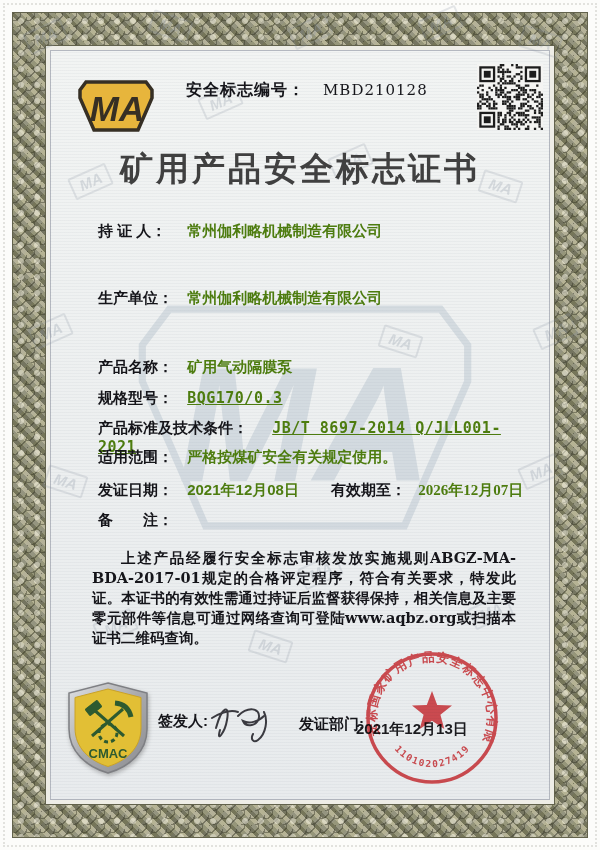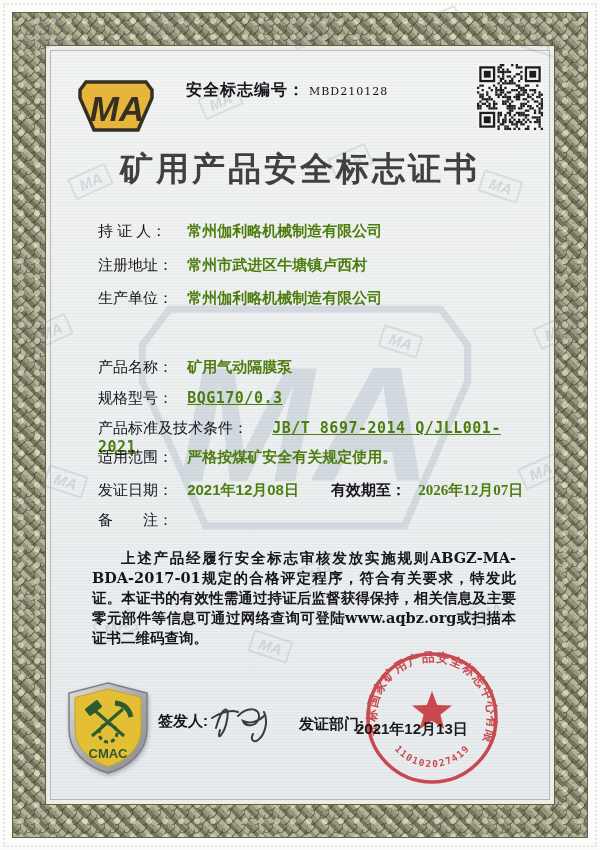--- a/index.html
+++ b/index.html
@@ -19,25 +19,25 @@
     border:4px solid #eeede6;box-shadow:inset 0 0 0 1px #b4b8c0, 0 0 0 1px #62624c;}
   .inner::after{content:"";position:absolute;inset:0;
     background:repeating-linear-gradient(0deg, rgba(110,120,135,.06) 0 1px, rgba(0,0,0,0) 1px 3px);pointer-events:none;}
   .wm{position:absolute;z-index:1;font-weight:bold;font-style:italic;font-size:15px;
     color:rgba(140,150,165,.28);border:2px solid rgba(140,150,165,.22);
     padding:1px 7px;border-radius:2px;transform:rotate(-24deg);pointer-events:none;}
   .bigwm{position:absolute;left:105px;top:300px;z-index:1;opacity:.32;pointer-events:none;}
   .content{position:absolute;z-index:3;}
   .cert-no{left:186px;top:80px;font-size:16px;color:#15151a;}
   .cert-no .lbl{font-weight:700;letter-spacing:1px;}
-  .cert-no .val{font-family:"DejaVu Serif",serif;font-size:11px;letter-spacing:1px;margin-left:4px;}
+  .cert-no .val{font-family:"DejaVu Serif",serif;font-size:15px;letter-spacing:1px;margin-left:18px;}
   .title{left:46px;right:46px;top:147px;text-align:center;font-size:33px;font-weight:800;
     color:#404040;letter-spacing:3px;}
   .row{left:98px;right:62px;font-size:15px;color:#15151a;}
-  .row .lbl{display:inline-block;min-width:85px;font-weight:400;vertical-align:top;}
+  .row .lbl{display:inline-block;min-width:85px;font-weight:700;vertical-align:top;}
   .row .val{font-family:"DejaVu Serif",serif;font-weight:600;color:#4d7c0f;}
   .row .val.wrap{display:inline-block;width:340px;line-height:1.35;}
   .row .val.print{font-family:"DejaVu Sans Mono",monospace;font-weight:700;letter-spacing:.5px;text-decoration:underline;}
   .row7 .lbl{min-width:0;margin-right:20px;}
   .daterow .val{font-family:"Liberation Sans",sans-serif;font-weight:700;}
   .daterow .lbl2{font-weight:700;margin-left:28px;}
   .statement{left:92px;right:84px;top:548px;font-size:14.5px;line-height:1.38;
     font-family:"DejaVu Serif",serif;font-weight:600;color:#15151a;text-indent:2em;text-align:justify;}
   .signer{left:158px;top:712px;font-size:15px;font-weight:700;color:#15151a;}
   .dept{left:299px;top:715px;font-size:15px;font-weight:700;color:#15151a;}
@@ -373,24 +373,20 @@
       <rect x="2" y="22" width="5" height="5" fill="#f4f4f2"></rect>
       <rect x="3" y="23" width="3" height="3" fill="#1c1c1c"></rect>
     </svg>
 
   <div class="content title" style="position:absolute;">矿用产品安全标志证书</div>
 
   <div class="content row" style="position:absolute;top:222px;">
     <span class="lbl">持 证 人：</span>
     <span class="val">常州伽利略机械制造有限公司</span>
   </div>
-  <div class="content row" style="position:absolute;top:256px;">
-    <span class="lbl">注册地址：</span>
-    <span class="val">常州市武进区牛塘镇卢西村</span>
-  </div>
   <div class="content row" style="position:absolute;top:289px;">
     <span class="lbl">生产单位：</span>
     <span class="val">常州伽利略机械制造有限公司</span>
   </div>
   <div class="content row" style="position:absolute;top:358px;">
     <span class="lbl">产品名称：</span>
     <span class="val">矿用气动隔膜泵</span>
   </div>
   <div class="content row" style="position:absolute;top:389px;">
     <span class="lbl">规格型号：</span>

